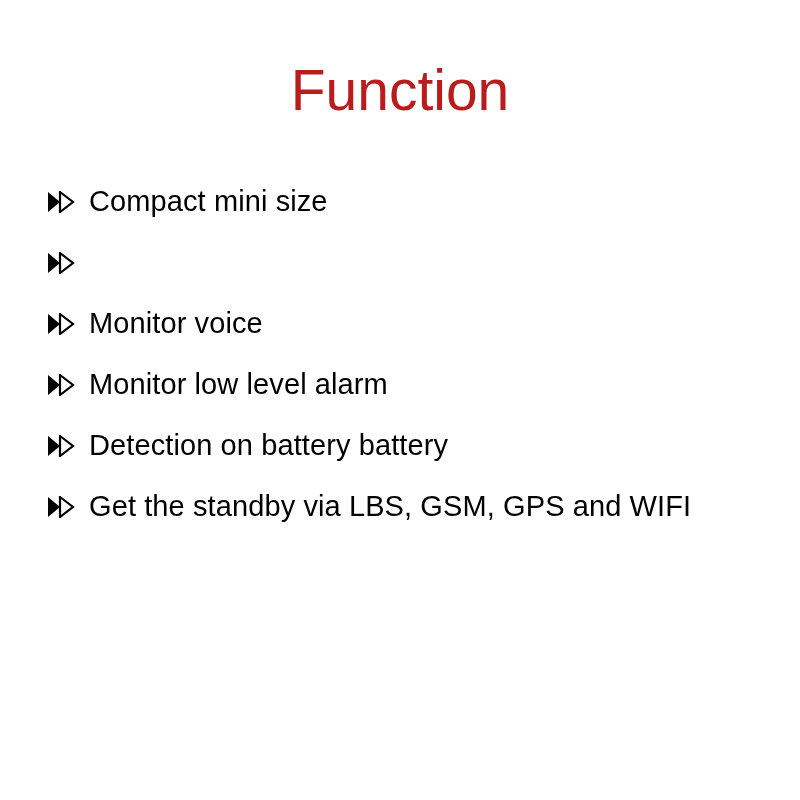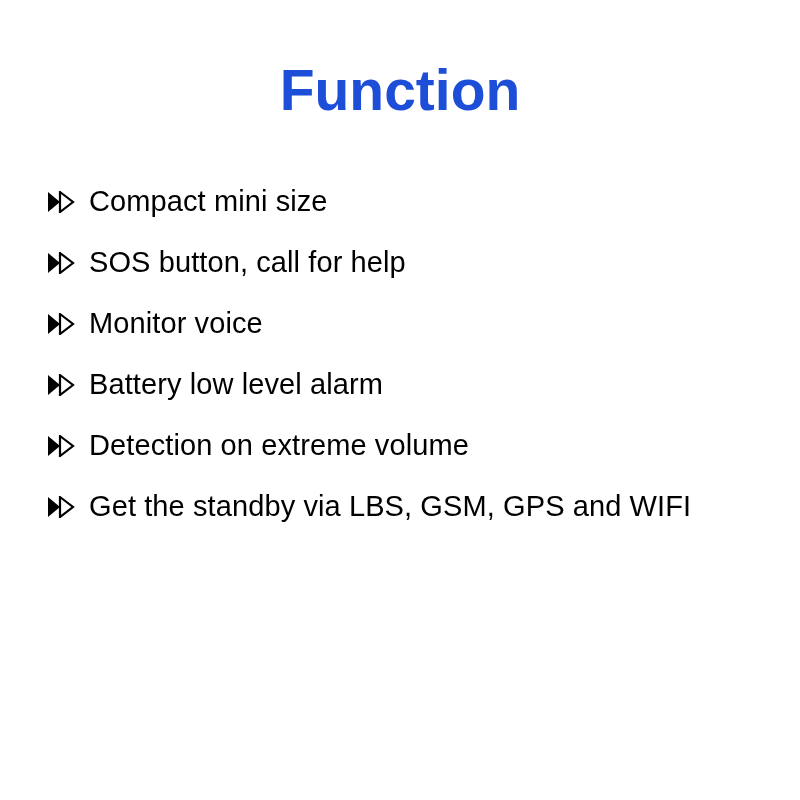--- a/index.html
+++ b/index.html
@@ -20,24 +20,24 @@
     inset: 0;
     background: #ffffff;
   }
   .slide-title {
     position: absolute;
     top: 62px;
     left: 0;
     width: 800px;
     text-align: center;
     font-size: 57px;
-    font-weight: bold;
+    font-weight: normal;
     line-height: 1.0;
     letter-spacing: 0px;
-    color: #1d4ed8;
+    color: #b91c1c;
     white-space: nowrap;
   }
   .feature-list {
     position: absolute;
     top: 155px;
     left: 0;
     width: 800px;
     margin: 16px;
     padding: 0;
     list-style: none;
@@ -89,53 +89,52 @@
       <span class="feature-text">Compact mini size</span>
     </li>
 
     <li class="feature-item">
       <span class="bullet-marker">
         <svg viewBox="0 0 28 22" xmlns="http://www.w3.org/2000/svg">
           <polygon points="1,1 13,11 1,21" fill="#000000"></polygon>
           <polygon points="13,1 26,11 13,21" fill="#ffffff" stroke="#000000" stroke-width="2.2" stroke-linejoin="miter"></polygon>
         </svg>
       </span>
-      <span class="feature-text">SOS button, call for help</span>
     </li>
 
     <li class="feature-item">
       <span class="bullet-marker">
         <svg viewBox="0 0 28 22" xmlns="http://www.w3.org/2000/svg">
           <polygon points="1,1 13,11 1,21" fill="#000000"></polygon>
           <polygon points="13,1 26,11 13,21" fill="#ffffff" stroke="#000000" stroke-width="2.2" stroke-linejoin="miter"></polygon>
         </svg>
       </span>
       <span class="feature-text">Monitor voice</span>
     </li>
 
 
     <li class="feature-item">
       <span class="bullet-marker">
         <svg viewBox="0 0 28 22" xmlns="http://www.w3.org/2000/svg">
           <polygon points="1,1 13,11 1,21" fill="#000000"></polygon>
           <polygon points="13,1 26,11 13,21" fill="#ffffff" stroke="#000000" stroke-width="2.2" stroke-linejoin="miter"></polygon>
         </svg>
       </span>
-      <span class="feature-text">Battery low level alarm</span>
+      <span class="feature-text">Monitor low level alarm</span>
     </li>
 
 
     <li class="feature-item">
       <span class="bullet-marker">
         <svg viewBox="0 0 28 22" xmlns="http://www.w3.org/2000/svg">
           <polygon points="1,1 13,11 1,21" fill="#000000"></polygon>
           <polygon points="13,1 26,11 13,21" fill="#ffffff" stroke="#000000" stroke-width="2.2" stroke-linejoin="miter"></polygon>
         </svg>
       </span>
-      <span class="feature-text">Detection on extreme volume</span>
+      <span class="feature-text">Detection on battery battery</span>
     </li>
 
 
     <li class="feature-item">
       <span class="bullet-marker">
         <svg viewBox="0 0 28 22" xmlns="http://www.w3.org/2000/svg">
           <polygon points="1,1 13,11 1,21" fill="#000000"></polygon>
           <polygon points="13,1 26,11 13,21" fill="#ffffff" stroke="#000000" stroke-width="2.2" stroke-linejoin="miter"></polygon>
         </svg>
       </span>

